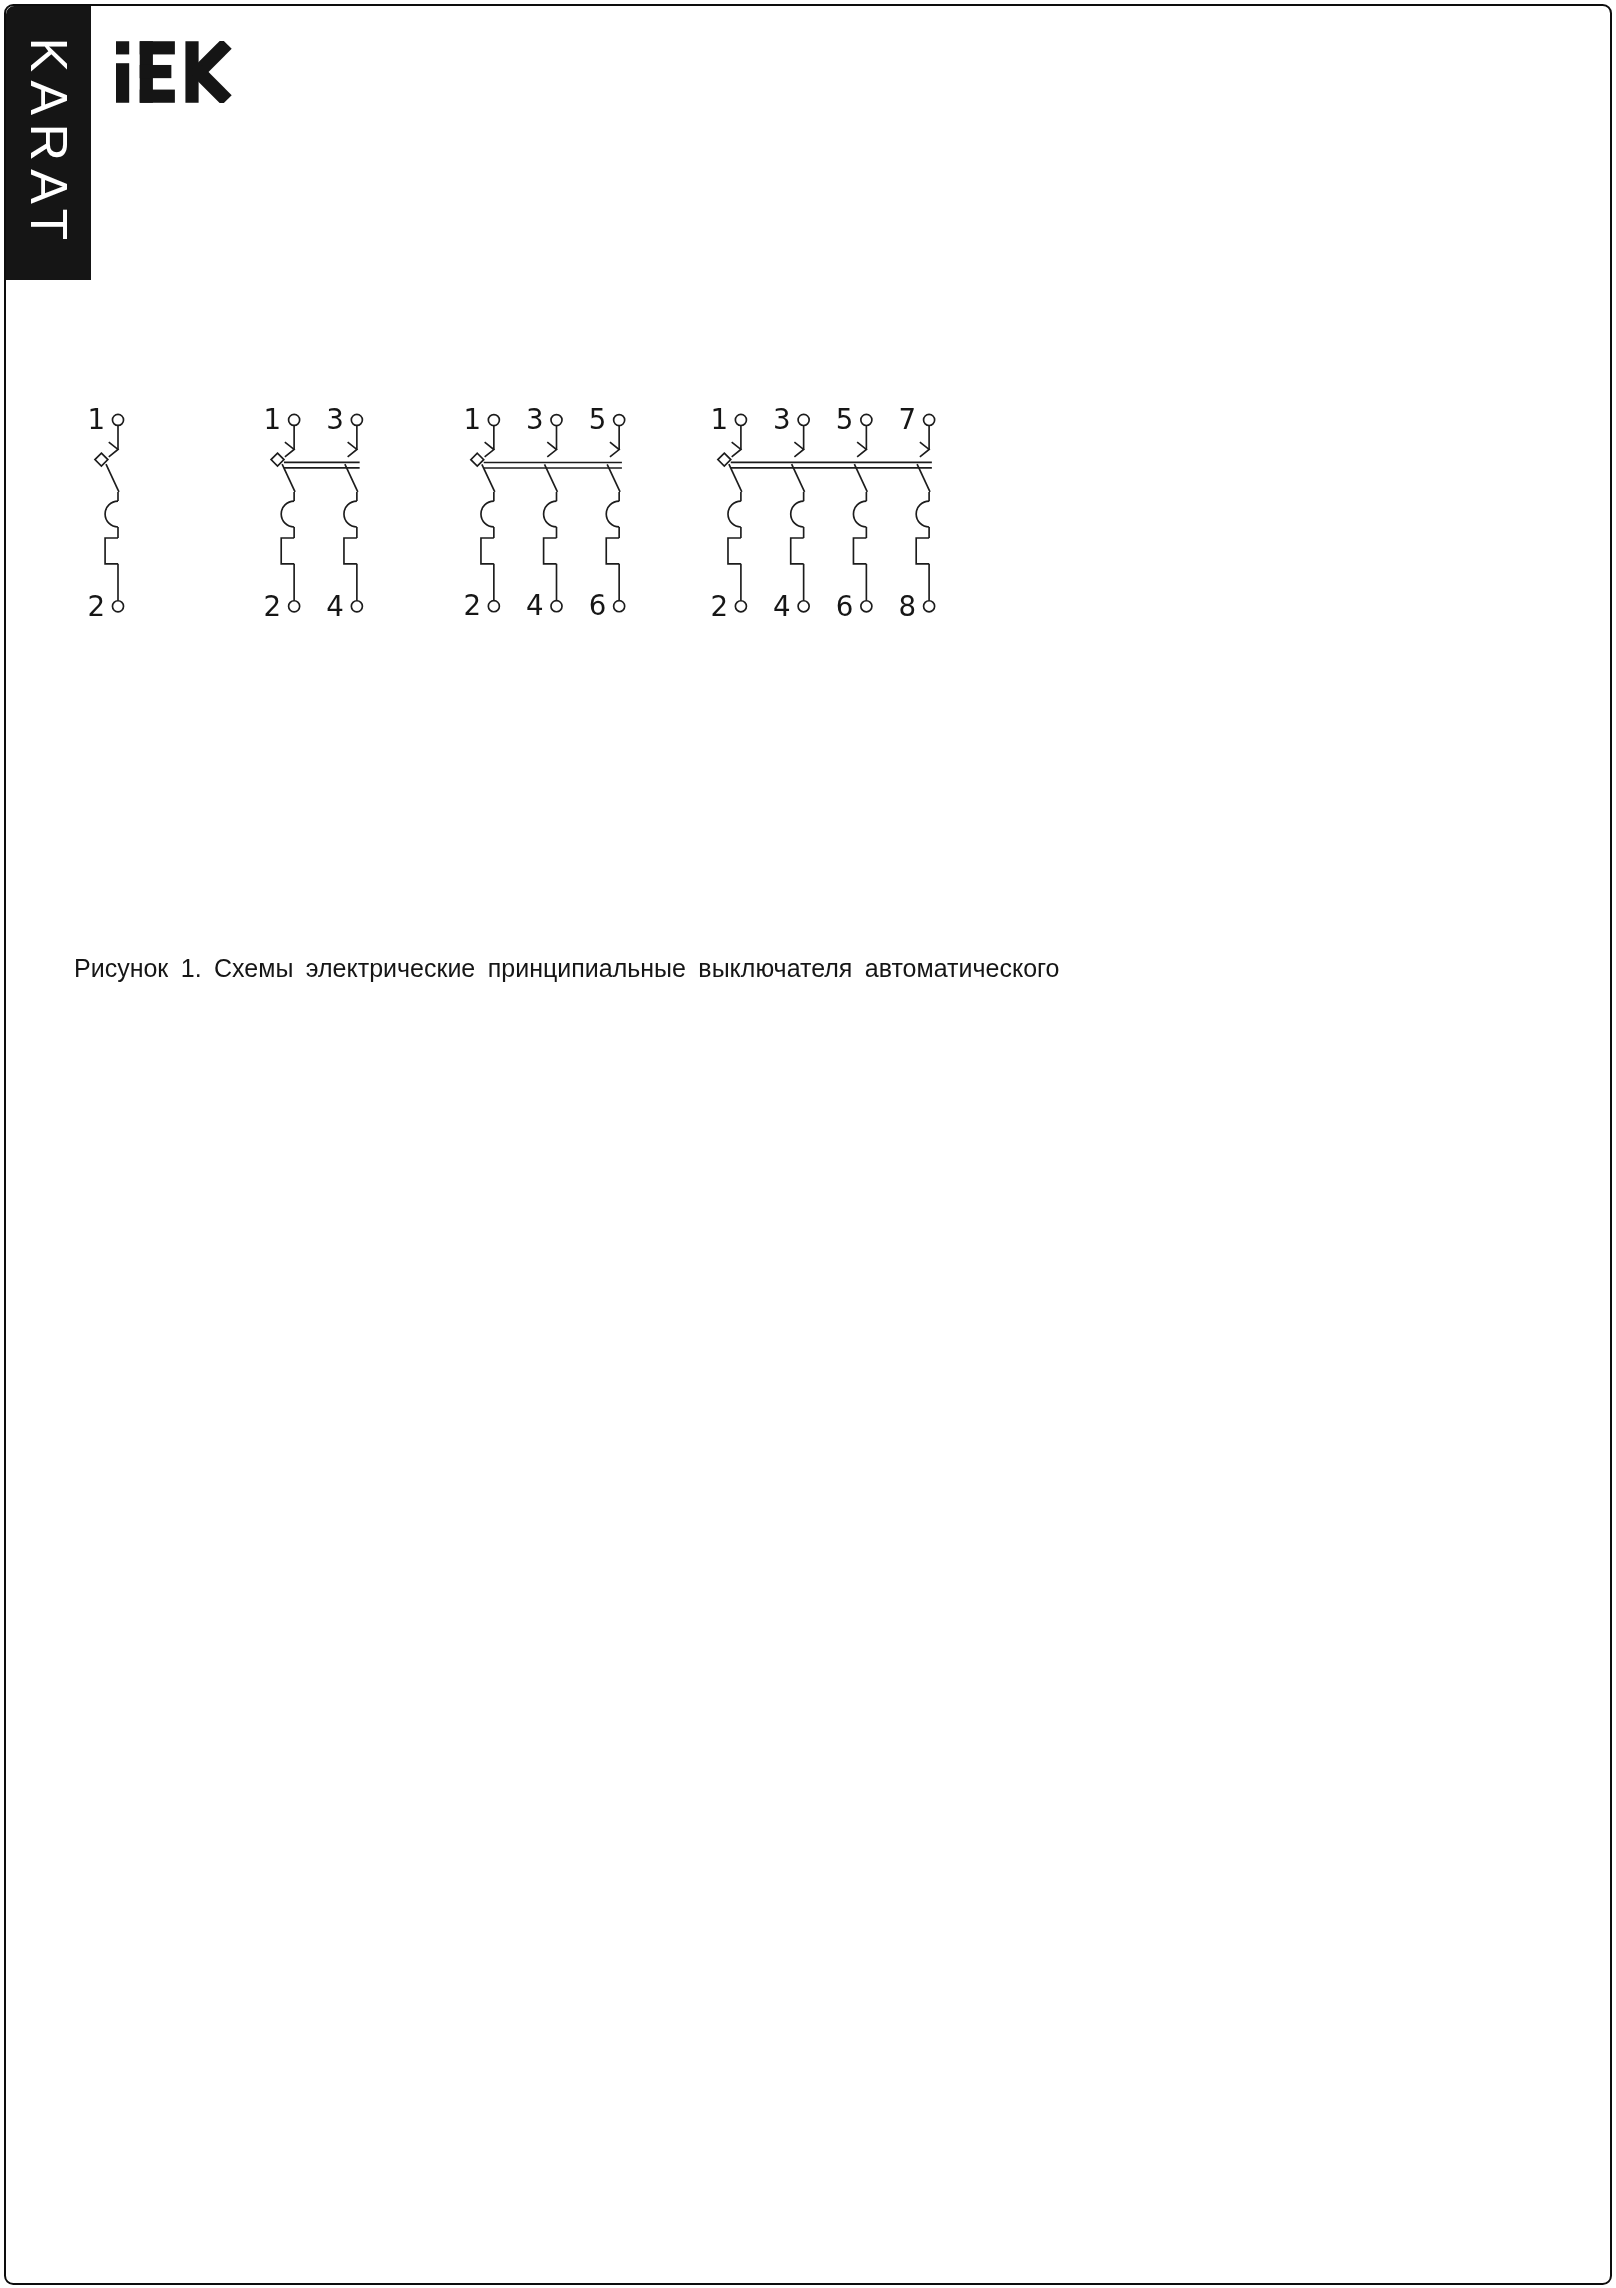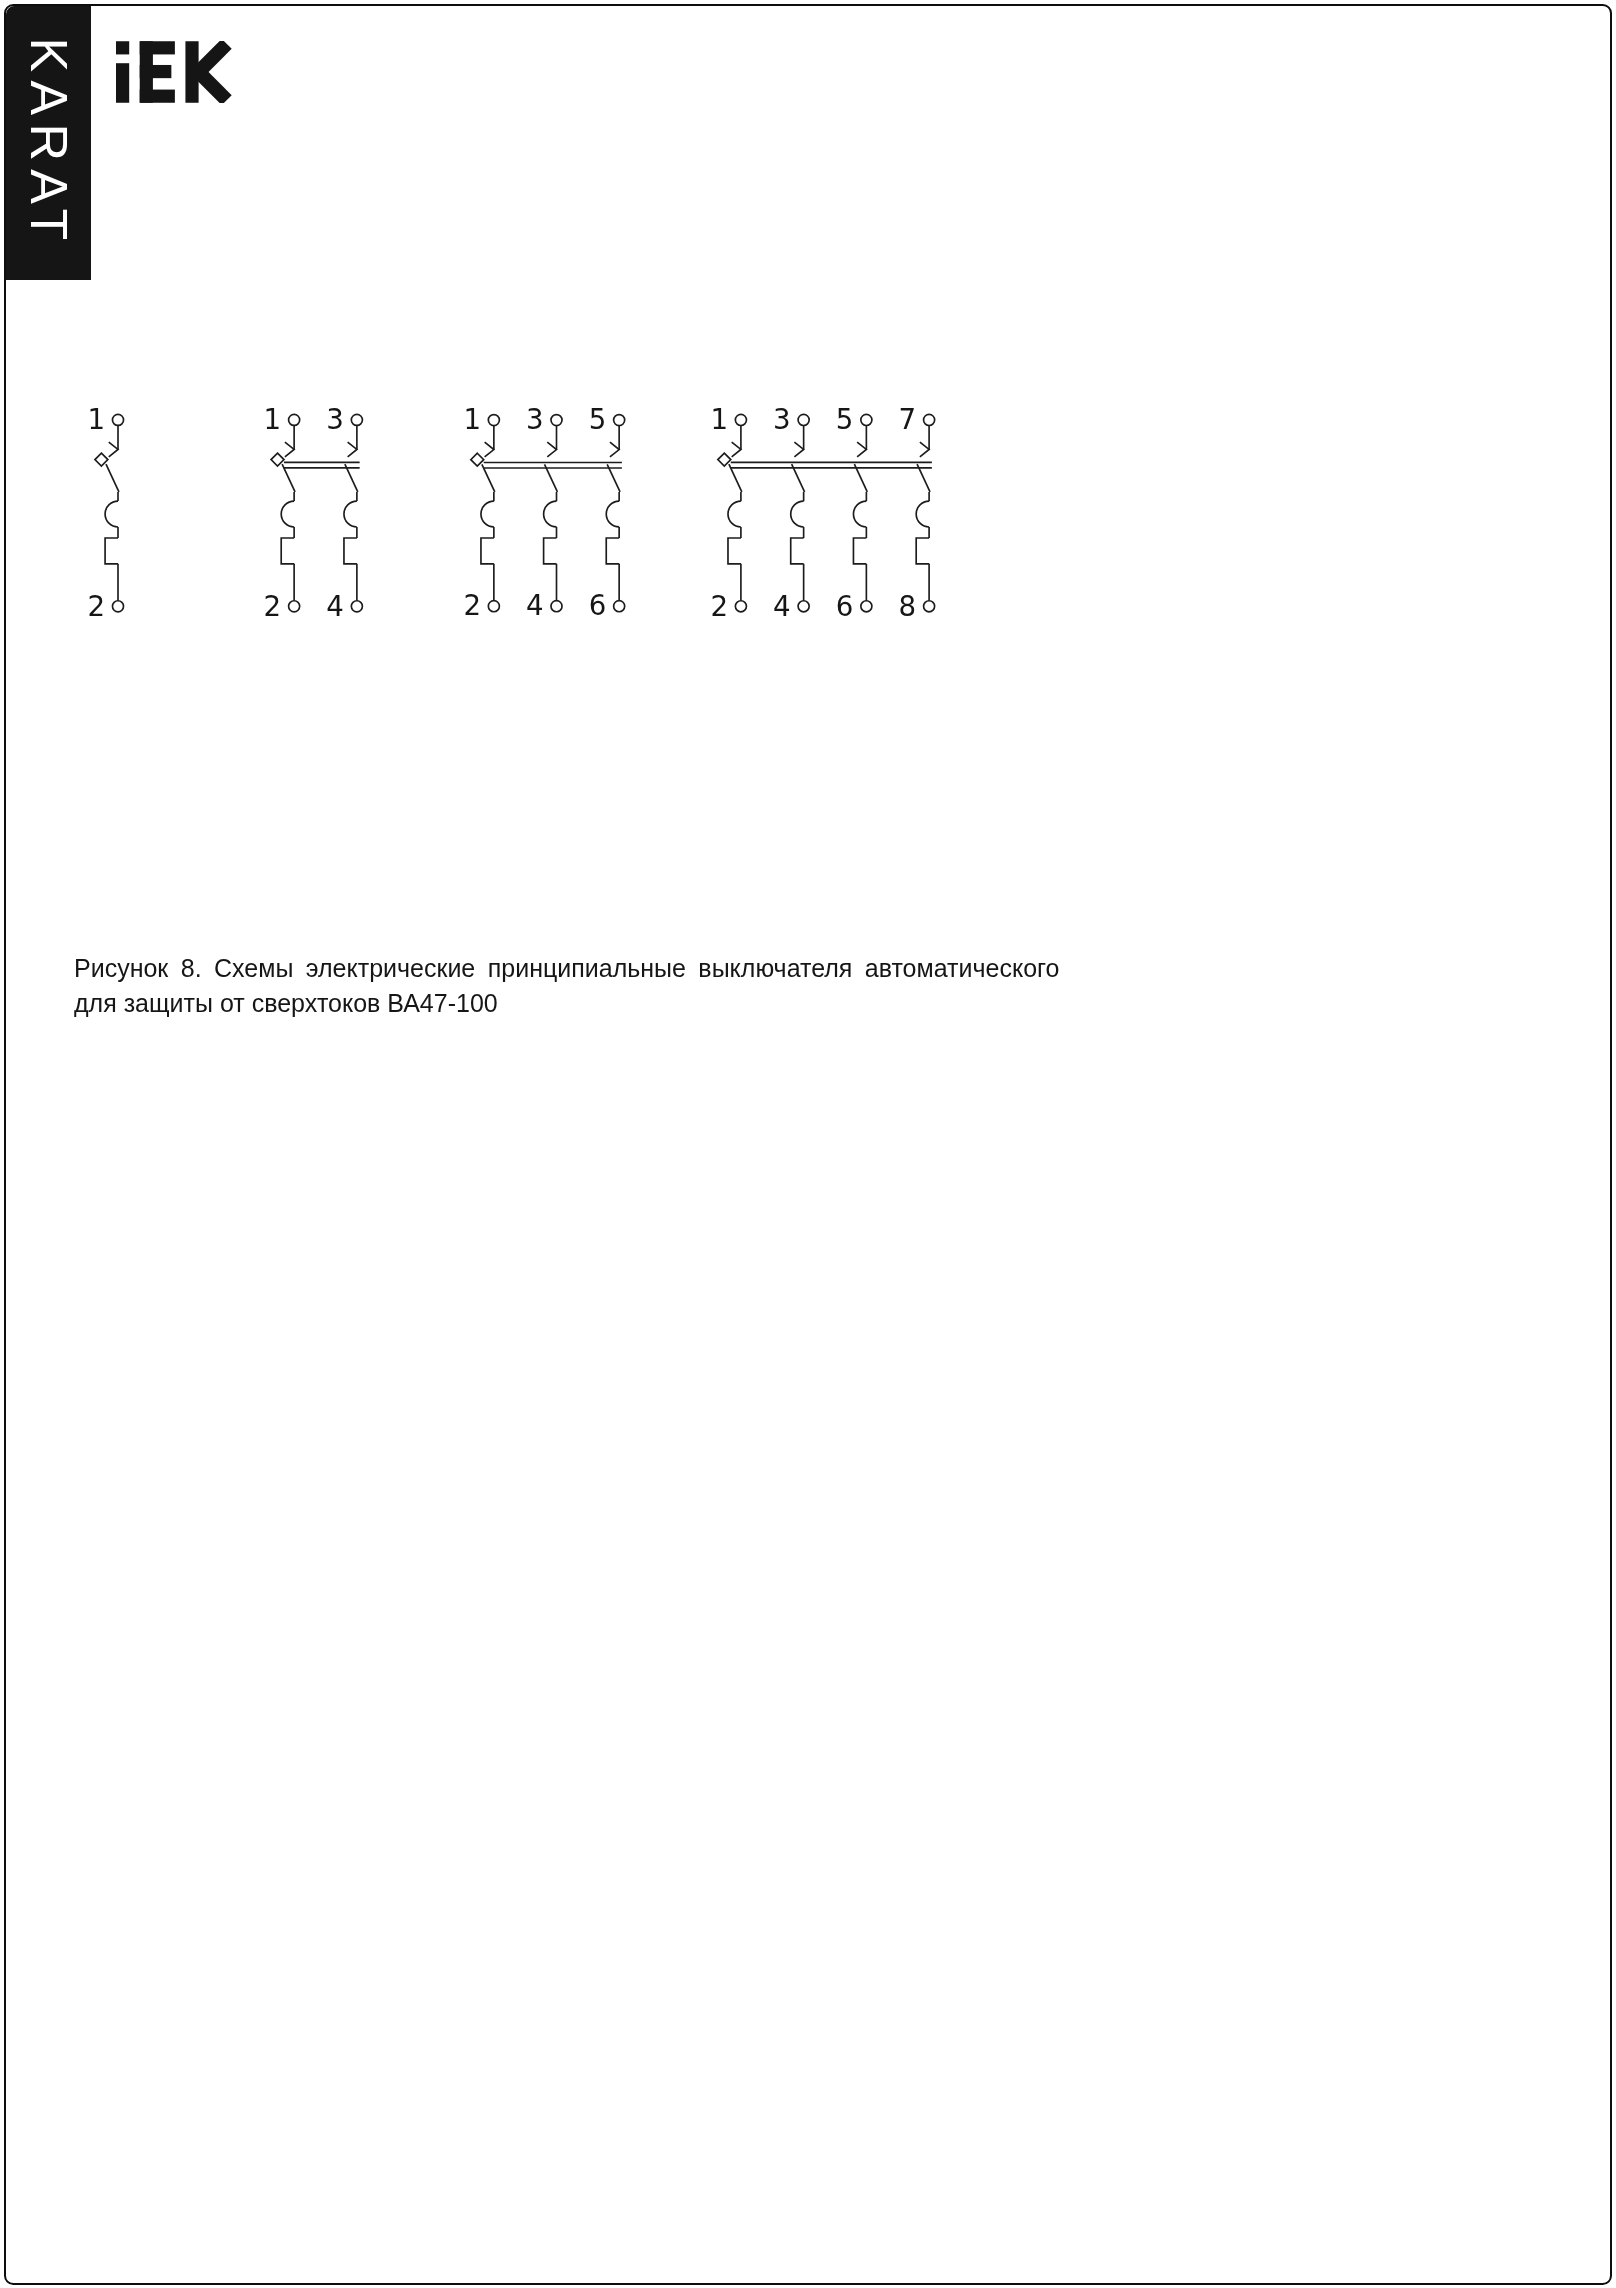--- a/index.html
+++ b/index.html
@@ -177,17 +177,16 @@
         <line x1="244" y1="130" x2="244" y2="142" class="ln"></line>
         <polyline points="244,142 230,142 230,170 244,170" class="ln"></polyline>
         <line x1="244" y1="170" x2="244" y2="210" class="ln"></line>
         <circle cx="244" cy="216" r="6" class="term"></circle>
         <text x="230" y="226" text-anchor="end" class="num">8</text>
         <line x1="29" y1="60" x2="247" y2="60" class="ln"></line>
         <line x1="29" y1="66" x2="247" y2="66" class="ln"></line>
       </svg></div>
 
   <div class="caption">
-    <div class="cap1">Рисунок 8. Схемы электрические принципиальные выключателя автоматического</div>
-    <div class="cap2">для защиты от сверхтоков ВА47-100</div>
+    <div class="cap1">Рисунок 1. Схемы электрические принципиальные выключателя автоматического</div>
   </div>
 </div>
 
 
 </body></html>

